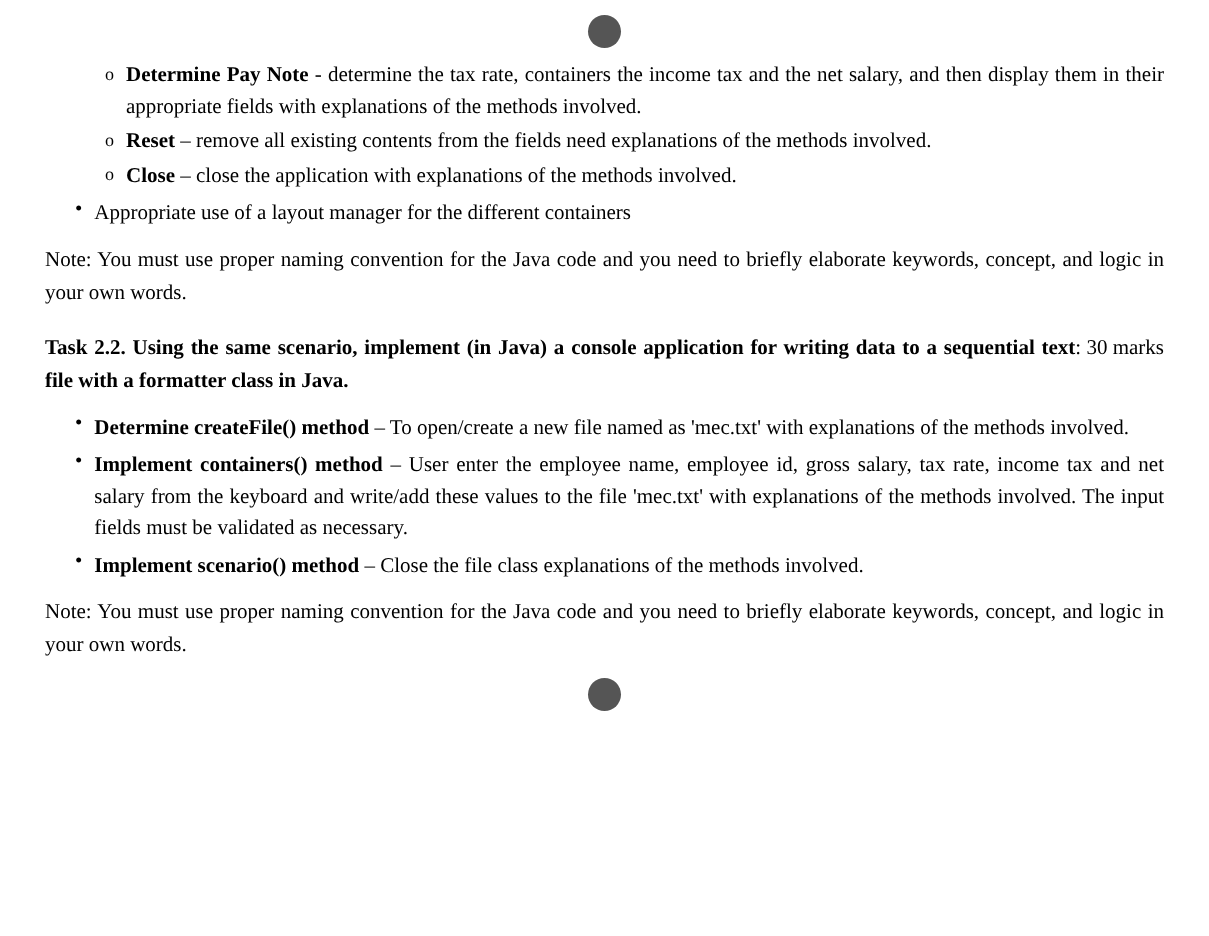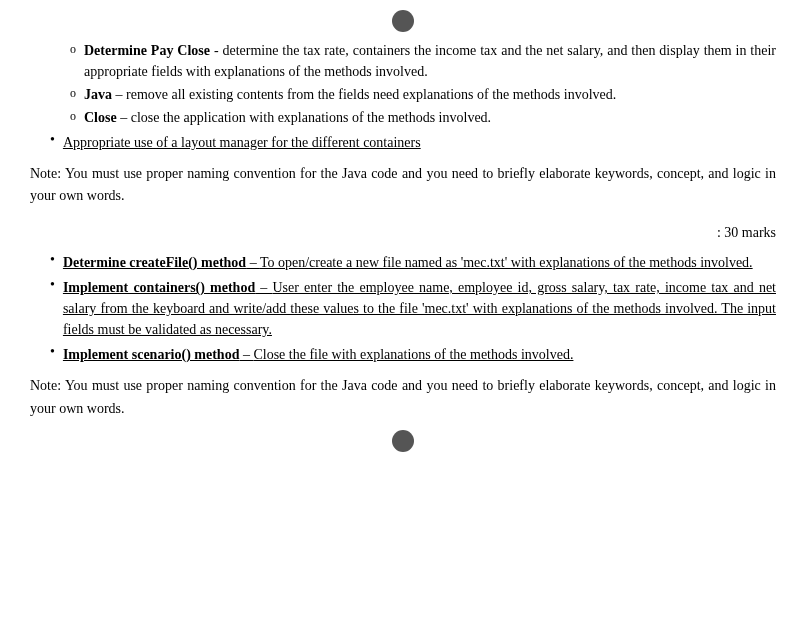--- a/index.html
+++ b/index.html
@@ -56,21 +56,20 @@
     .bullet-item .bullet-dot {
       margin-right: 8px;
       flex-shrink: 0;
       font-size: 14px;
     }
 
     .bullet-item .bullet-text {
       flex: 1;
       line-height: 1.5;
       text-align: justify;
-      text-decoration: underline;
     }
 
     .sub-list {
       list-style: none;
       padding: 0;
       margin: 0 0 4px 0;
     }
 
     .sub-item {
       display: flex;
@@ -140,28 +139,28 @@
 
   <div class="top-indicator">
     <span class="circle-btn"></span>
   </div>
 
   <ul class="sub-list">
 
     <li class="sub-item">
       <span class="sub-bullet">o</span>
       <span class="sub-text">
-        <strong>Determine Pay Close</strong><span> - determine the tax rate, containers the income tax and the net salary, and then display them in their appropriate fields with explanations of the methods involved.</span>
+        <strong>Determine Pay Note</strong><span> - determine the tax rate, containers the income tax and the net salary, and then display them in their appropriate fields with explanations of the methods involved.</span>
       </span>
     </li>
 
     <li class="sub-item">
       <span class="sub-bullet">o</span>
       <span class="sub-text">
-        <strong>Java</strong><span> – </span><span>remove all existing contents from the fields need explanations of the methods involved.</span>
+        <strong>Reset</strong><span> – </span><span>remove all existing contents from the fields need explanations of the methods involved.</span>
       </span>
     </li>
 
     <li class="sub-item">
       <span class="sub-bullet">o</span>
       <span class="sub-text">
         <strong>Close</strong><span> – </span><span>close the application with explanations of the methods involved.</span>
       </span>
     </li>
 
@@ -173,20 +172,21 @@
       <span class="bullet-text">Appropriate use of a layout manager for the different containers</span>
     </li>
   </ul>
 
   <div class="note-section">
     <span class="note-bold">Note</span><span>: </span><span>You must use proper naming convention for the Java code and you need to briefly elaborate keywords, concept, and logic in your own words.</span>
   </div>
 
   <div class="task-header clearfix">
     <span class="marks-inline">: 30 marks</span>
+    <span class="task-title">Task 2.2. Using the same scenario, implement (in Java) a console application for writing data to a sequential text file with a formatter class in Java.</span>
   </div>
 
   <ul class="bullet-list">
 
     <li class="bullet-item">
       <span class="bullet-dot">•</span>
       <span class="bullet-text">
         <strong>Determine createFile() method</strong><span> – </span><span>To open/create a new file named as 'mec.txt' with explanations of the methods involved.</span>
       </span>
     </li>
@@ -194,21 +194,21 @@
     <li class="bullet-item">
       <span class="bullet-dot">•</span>
       <span class="bullet-text">
         <strong>Implement containers() method</strong><span> – </span><span>User enter the  employee name, employee id, gross salary, tax rate, income tax and net salary from the keyboard and write/add these values to the file 'mec.txt' with explanations of the methods involved. The input fields must be validated as necessary.</span>
       </span>
     </li>
 
     <li class="bullet-item">
       <span class="bullet-dot">•</span>
       <span class="bullet-text">
-        <strong>Implement scenario() method</strong><span> – </span><span>Close the file with explanations of the methods involved.</span>
+        <strong>Implement scenario() method</strong><span> – </span><span>Close the file class explanations of the methods involved.</span>
       </span>
     </li>
 
   </ul>
 
   <div class="note-section">
     <span class="note-bold">Note</span><span>: </span><span>You must use proper naming convention for the Java code and you need to briefly elaborate keywords, concept, and logic in your own words.</span>
   </div>
 
   <div class="bottom-indicator">

